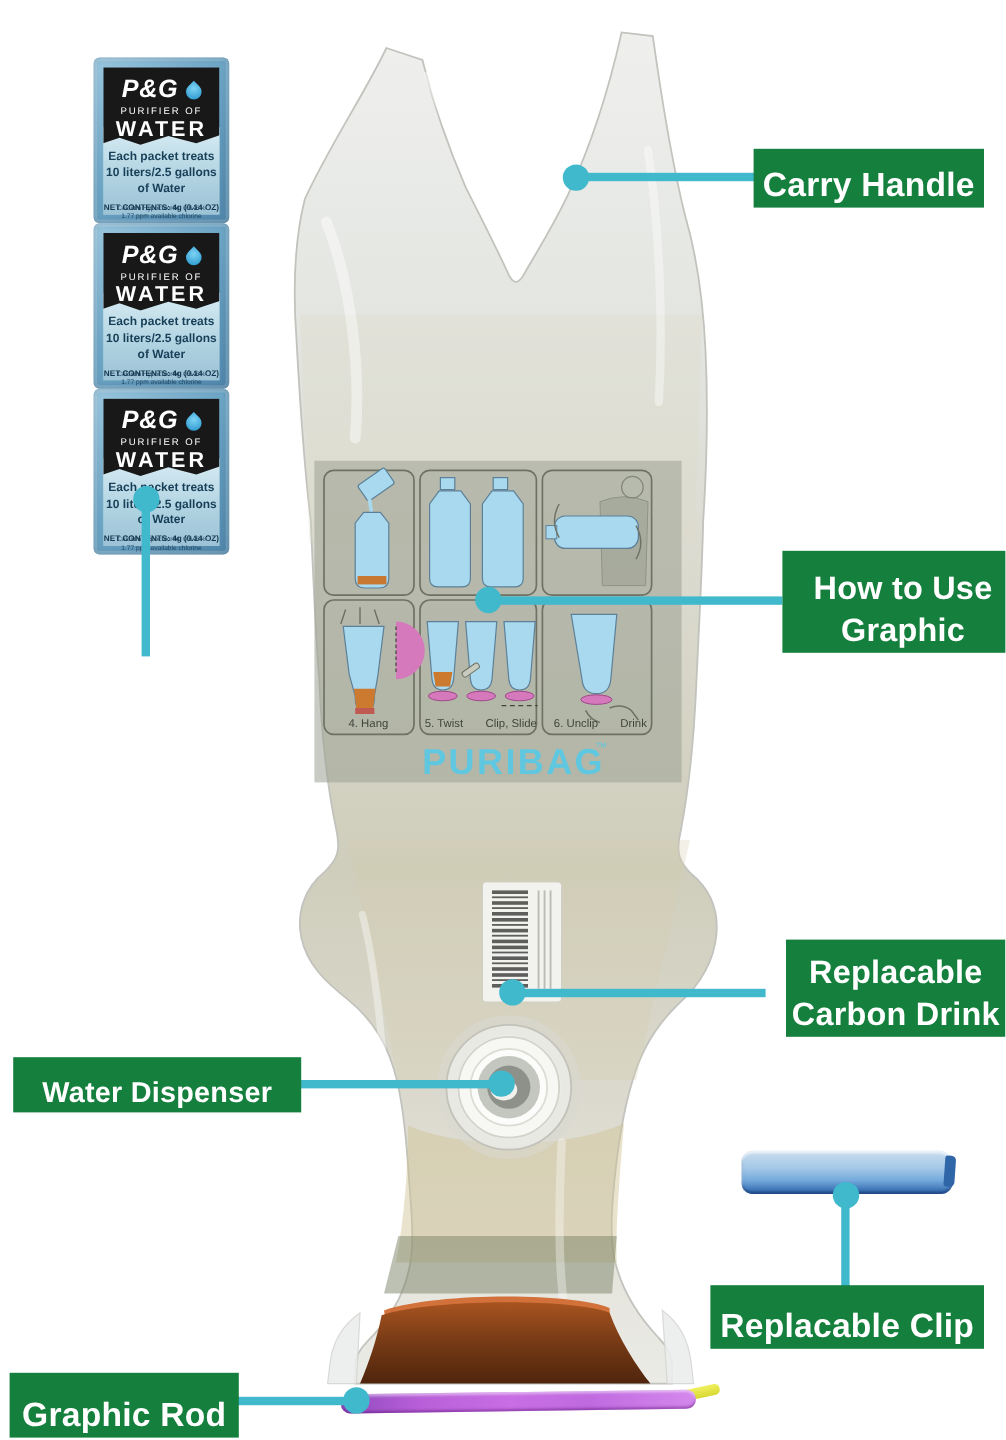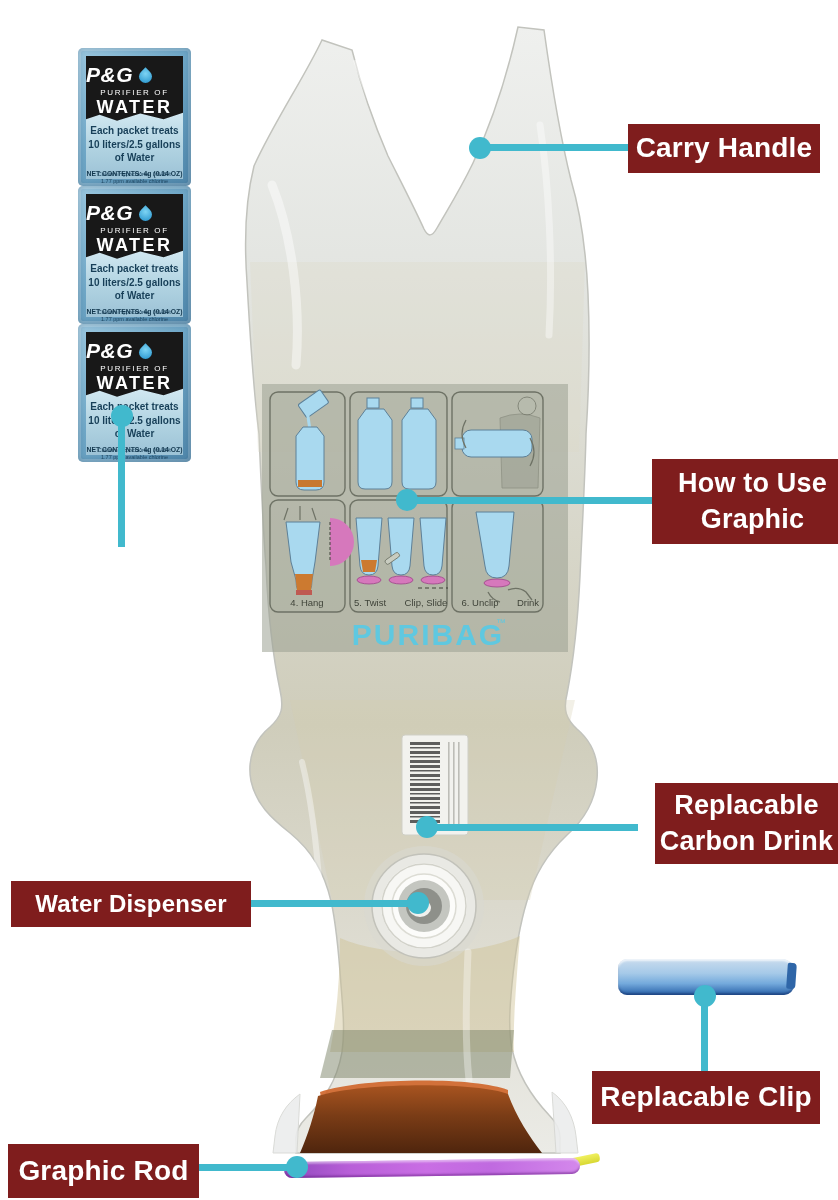--- a/index.html
+++ b/index.html
@@ -2,43 +2,43 @@
 <html><head>
 <meta charset="utf-8">
 <style>
   html,body{margin:0;padding:0;background:#ffffff;}
   #stage{
     position:relative;width:838px;height:1200px;background:#ffffff;overflow:hidden;
     font-family:"Liberation Sans", sans-serif;
   }
   
   .callout{
-    position:absolute;background:#7f1d1d;color:#ffffff;font-weight:bold;
-    display:flex;flex-direction:column;align-items:center;justify-content:center;
+    position:absolute;background:#15803d;color:#ffffff;font-weight:bold;
+    display:flex;flex-direction:column;align-items:center;justify-content:flex-end;
     text-align:center;line-height:1.32;letter-spacing:.2px;z-index:6;
   }
   .h-line{position:absolute;height:7px;background:#41b9cd;z-index:5;}
   .v-line{position:absolute;width:7px;background:#41b9cd;z-index:5;}
   .dot{position:absolute;width:22px;height:22px;border-radius:50%;background:#41b9cd;z-index:5;}
   
   .packet{
     position:absolute;left:78px;width:113px;height:138px;z-index:2;
     background:linear-gradient(135deg,#9cc8e0 0%,#6ea6c6 45%,#4f86aa 100%);
     border-radius:5px;box-shadow:inset 0 0 0 3px rgba(255,255,255,.18), inset 0 0 6px rgba(20,60,90,.4);
   }
   .packet-water{
     position:absolute;left:8px;right:8px;top:58px;bottom:7px;
     background:linear-gradient(180deg,#d8ecf4 0%,#b2d4e2 55%,#9cc2d6 100%);
   }
   .packet-black{
     position:absolute;left:8px;right:8px;top:8px;height:66px;background:#181818;
     clip-path:polygon(0 0,100% 0,100% 86%,80% 96%,56% 87%,32% 98%,14% 89%,0 96%);
     color:#ffffff;text-align:center;
   }
-  .brand-row{display:flex;align-items:center;gap:6px;margin-top:7px;}
+  .brand-row{display:flex;align-items:center;justify-content:center;gap:6px;margin-top:7px;}
   .pg-brand{font-size:21px;font-weight:bold;font-style:italic;letter-spacing:.5px;}
   .drop{
     width:13px;height:13px;margin-top:2px;
     background:radial-gradient(circle at 35% 35%,#7dd4f4,#1c8cc8);
     border-radius:0 50% 50% 50%;transform:rotate(45deg);
   }
   .purifier-of{font-size:8px;letter-spacing:1.6px;margin-top:1px;}
   .water-word{font-size:18px;font-weight:bold;letter-spacing:2.5px;margin-top:0px;}
   .packet-text{position:absolute;left:8px;right:8px;top:76px;bottom:7px;text-align:center;color:#173f58;}
   .treats{font-size:10px;font-weight:bold;line-height:1.35;}

